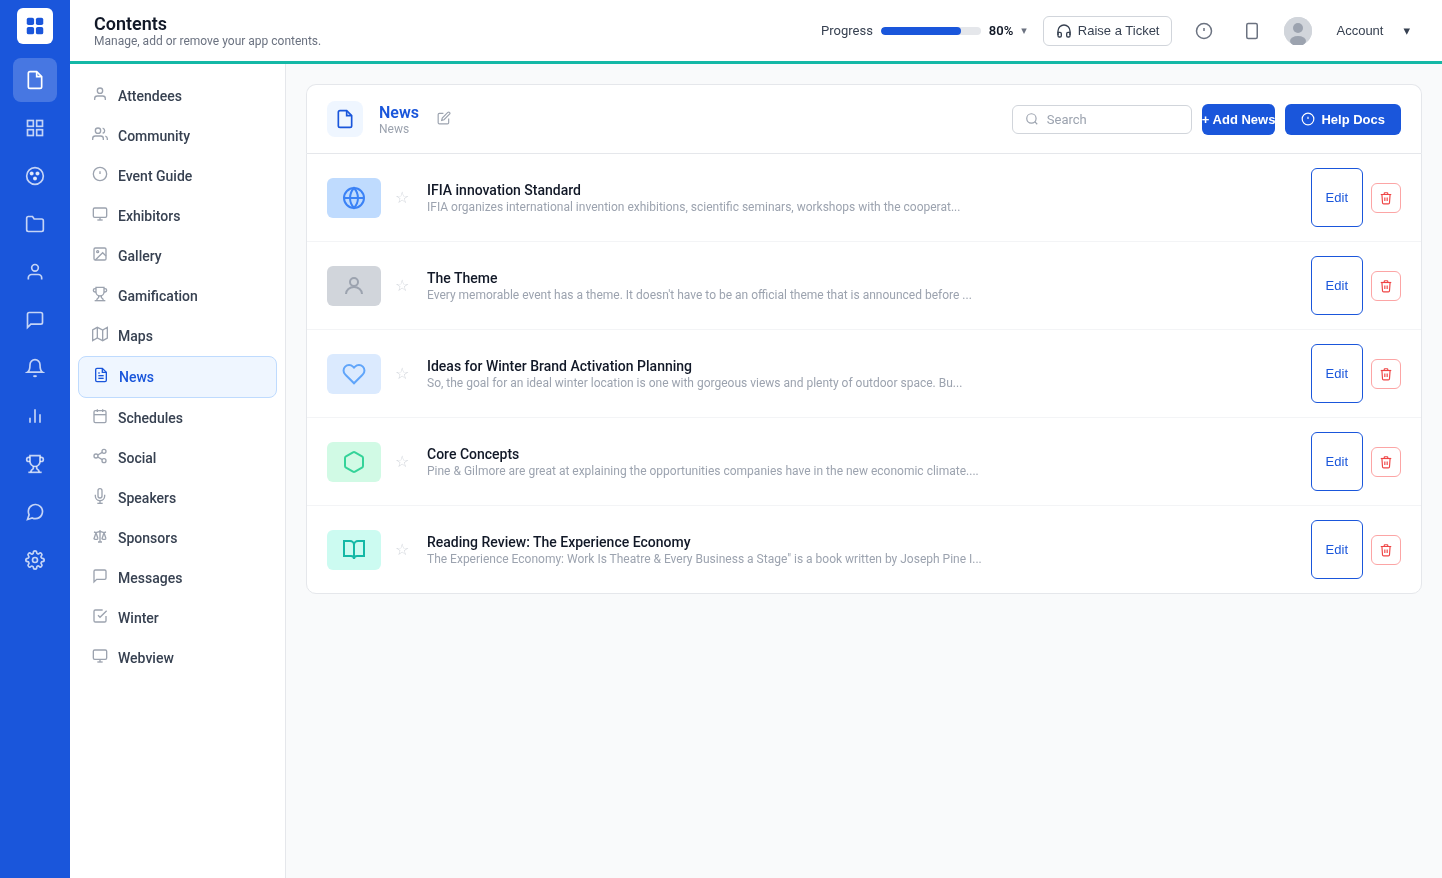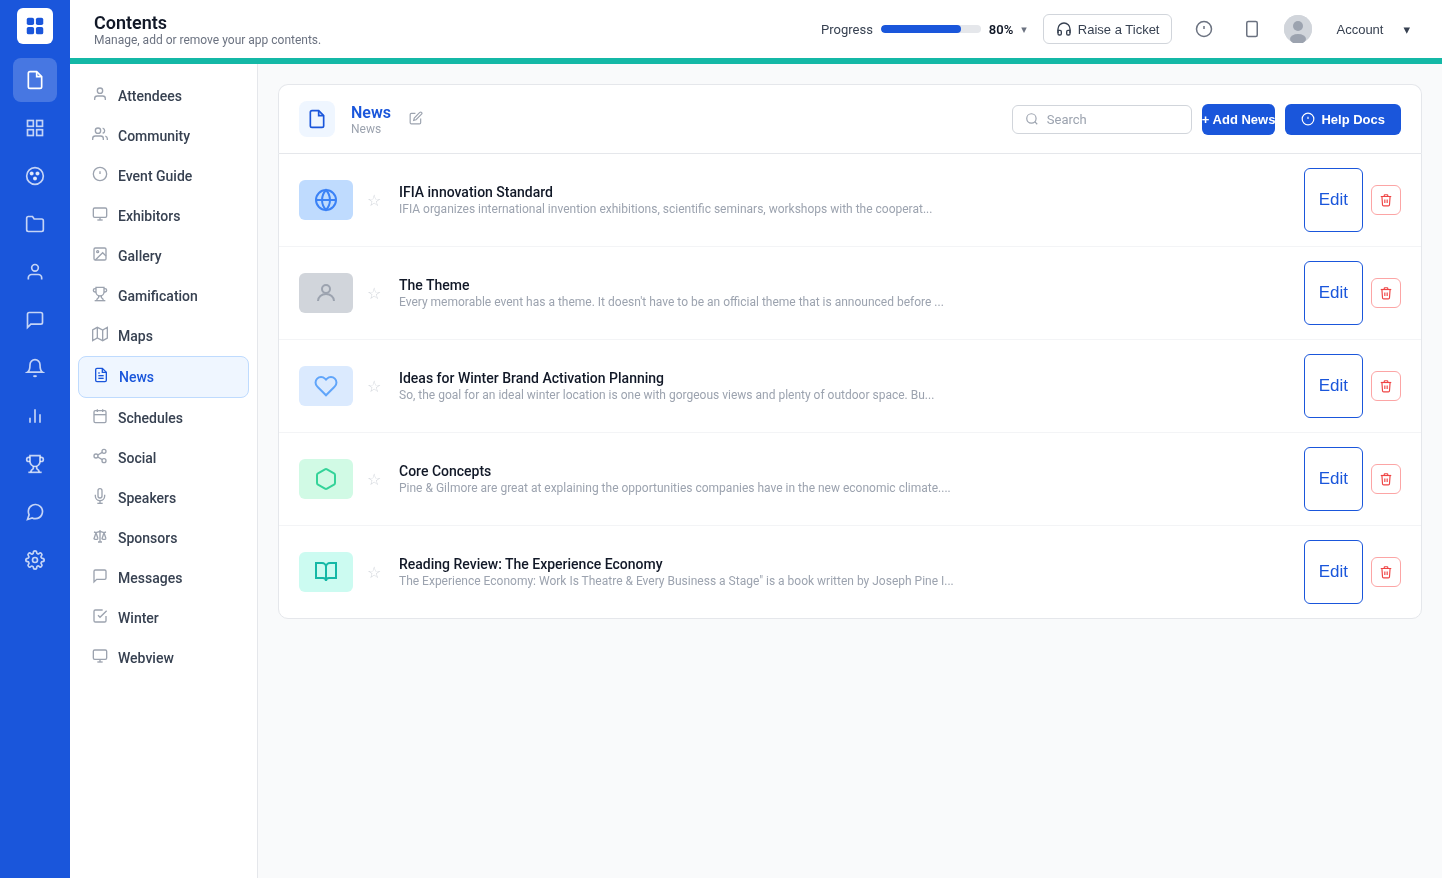--- a/index.html
+++ b/index.html
@@ -34,21 +34,21 @@
     }
     .rail-icon.active { background: rgba(255,255,255,0.2); color: white; }
 
     
     .main-wrapper { display: flex; flex-direction: column; flex: 1; overflow: hidden; }
 
     
     .top-header {
       height: 64px;
       background: white;
-      border-bottom: 6px solid #14b8a6;
+      border-bottom: 3px solid #14b8a6;
       display: flex;
       align-items: center;
       padding: 0 24px;
       gap: 16px;
       flex-shrink: 0;
     }
     .header-title-block { flex: 1; }
     .header-title { font-size: 18px; font-weight: 600; color: #111827; }
     .header-subtitle { font-size: 12px; color: #6b7280; }
     .header-right { display: flex; align-items: center; gap: 16px; }
@@ -76,21 +76,21 @@
       font-size: 13px; font-weight: 500; color: #374151;
       padding: 4px 8px; border-radius: 6px;
     }
     .avatar { width: 28px; height: 28px; border-radius: 50%; background: #d1d5db; }
 
     
     .body-row { display: flex; flex: 1; overflow: hidden; }
 
     
     .sidebar {
-      width: 188px;
+      width: 216px;
       background: white;
       border-right: 1px solid #e5e7eb;
       overflow-y: auto;
       padding: 12px 8px;
       flex-shrink: 0;
     }
     .sidebar-item {
       display: flex; align-items: center; gap: 10px;
       padding: 10px 14px;
       border-radius: 8px;
@@ -184,21 +184,21 @@
     .news-thumb.green { background: #d1fae5; }
     .news-thumb.teal { background: #ccfbf1; }
     .star-icon { color: #d1d5db; font-size: 16px; margin-left: 4px; cursor: pointer; }
     .news-cell { display: flex; align-items: center; gap: 10px; }
     .news-cell-text .news-title { font-size: 14px; font-weight: 500; color: #111827; }
     .news-cell-text .news-desc { font-size: 12px; color: #9ca3af; margin-top: 2px; white-space: nowrap; overflow: hidden; text-overflow: ellipsis; max-width: 700px; }
     .action-cell { display: flex; align-items: center; gap: 8px; justify-content: flex-end; }
     .edit-btn {
       padding: 21px 14px; border-radius: 6px;
       border: 1px solid #1a56db; color: #1a56db;
-      background: white; font-size: 17px; font-weight: 500;
+      background: white; font-size: 13px; font-weight: 500;
       cursor: pointer;
     }
     .delete-btn {
       width: 30px; height: 30px;
       border: 1px solid #fca5a5;
       background: white; border-radius: 6px;
       display: flex; align-items: center; justify-content: center;
       cursor: pointer; color: #ef4444; font-size: 14px;
     }
 

